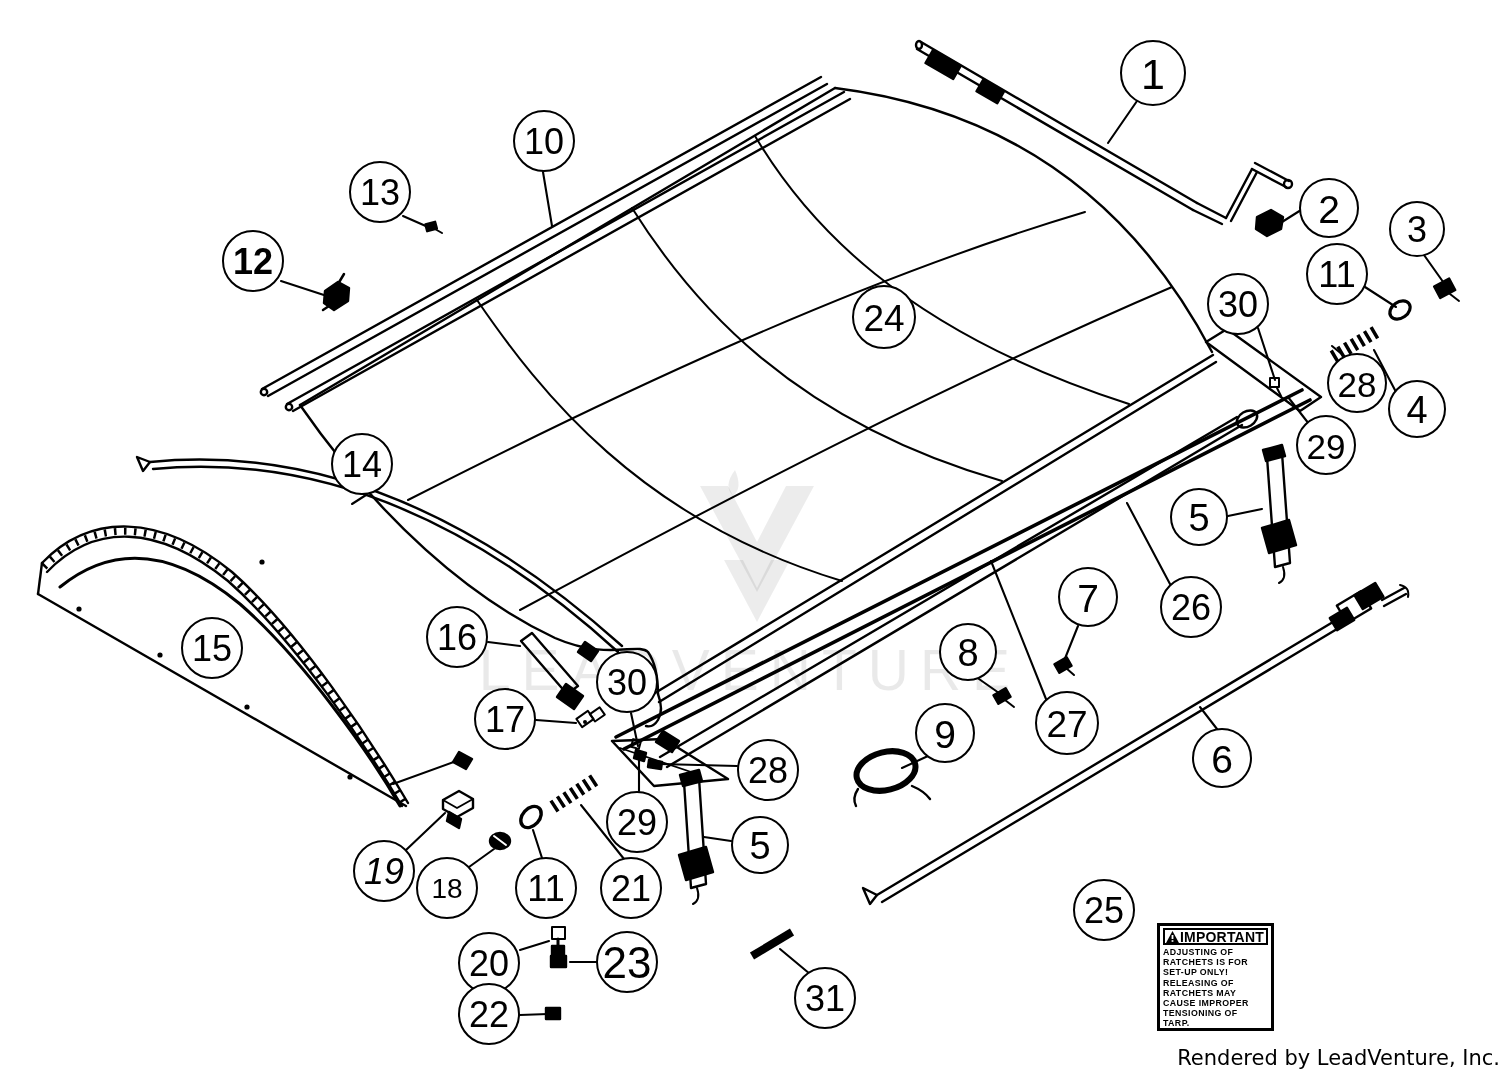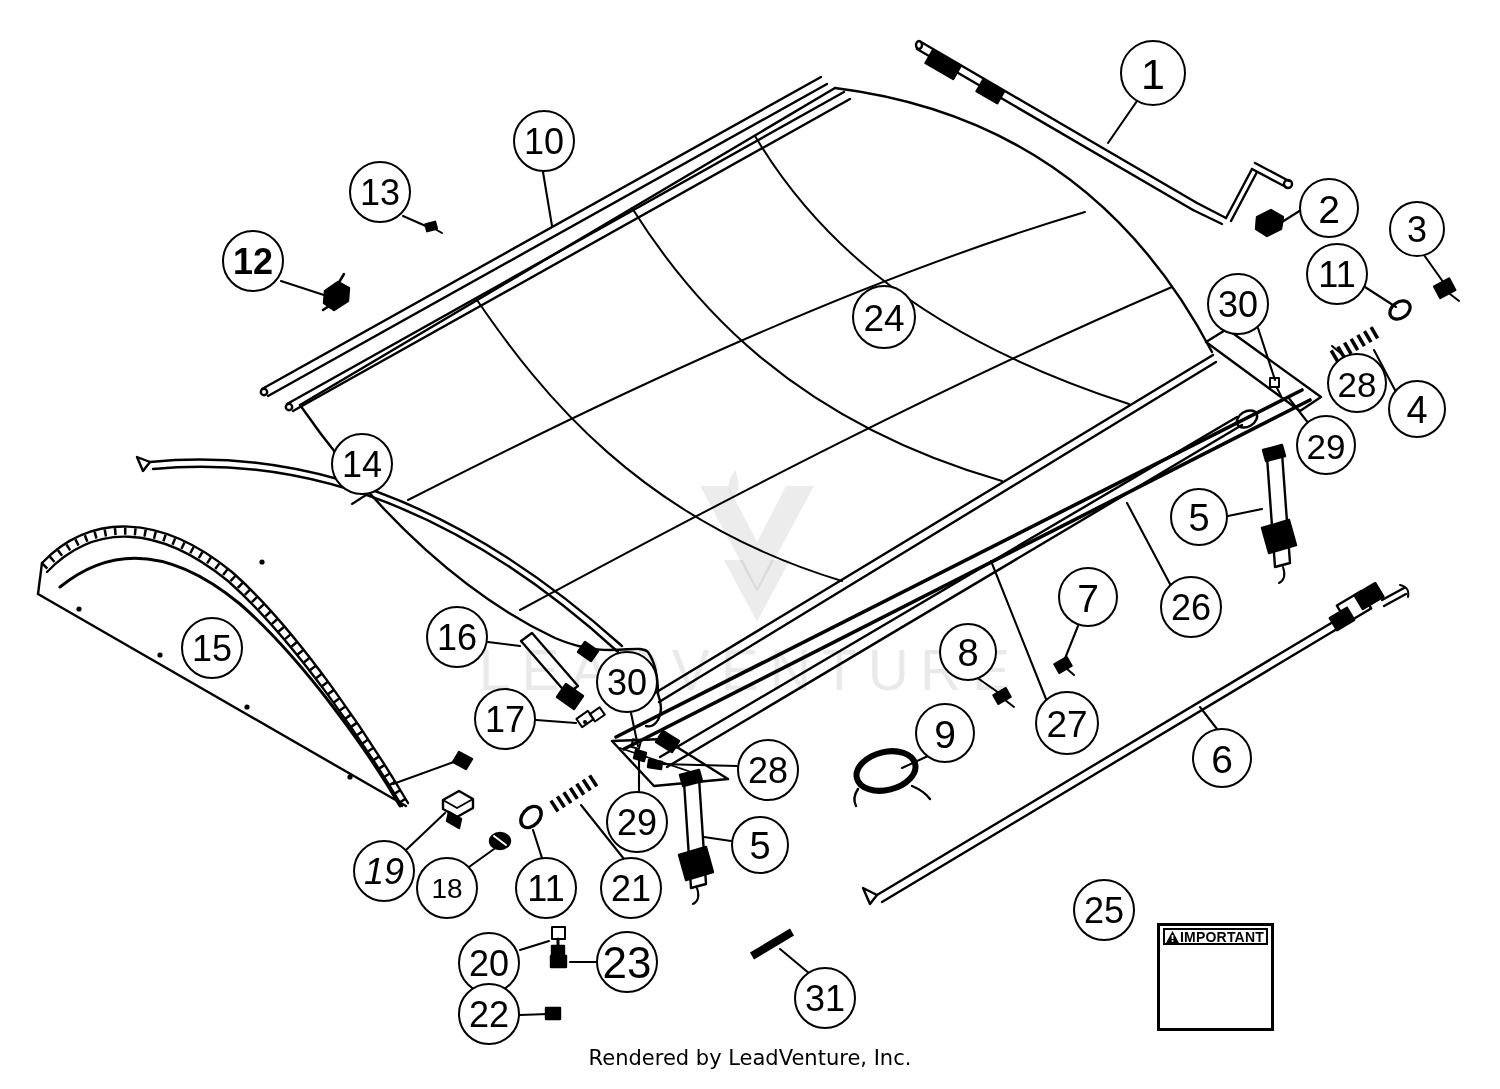--- a/index.html
+++ b/index.html
@@ -32,21 +32,21 @@
     gap:1px;padding:0 1px;height:17px;
   }
   .decal-title-text{font-weight:bold;font-size:14px;letter-spacing:0.2px;}
   .decal-body{margin-top:2px;}
   .decal-line{
     font-size:8.8px;font-weight:bold;line-height:10.2px;letter-spacing:0.4px;
     white-space:nowrap;
   }
   
   .caption{
-    position:absolute;left:0;top:1046px;width:100%;text-align:center;
+    position:absolute;left:0;top:1046px;width:100%;text-align:right;
     font-size:21px;font-family:"DejaVu Sans",sans-serif;color:#000;
   }
 </style>
 </head>
 <body>
 
 <div id="stage">
 
   <svg class="layer" width="1500" height="1089">
     <g fill="rgba(0,0,0,0.075)">
@@ -293,17 +293,27 @@
 
   <div class="decal">
     <div class="decal-title">
       <svg width="13" height="12">
         <path d="M6.5,0 L13,12 L0,12 Z" fill="#000"></path>
         <rect x="5.6" y="4" width="1.8" height="4" fill="#fff"></rect>
         <rect x="5.6" y="9.2" width="1.8" height="1.6" fill="#fff"></rect>
       </svg>
       <span class="decal-title-text">IMPORTANT</span>
     </div>
+    <div class="decal-body">
+      <div class="decal-line">ADJUSTING OF</div>
+      <div class="decal-line">RATCHETS IS FOR</div>
+      <div class="decal-line">SET-UP ONLY!</div>
+      <div class="decal-line">RELEASING OF</div>
+      <div class="decal-line">RATCHETS MAY</div>
+      <div class="decal-line">CAUSE IMPROPER</div>
+      <div class="decal-line">TENSIONING OF</div>
+      <div class="decal-line">TARP.</div>
+    </div>
   </div>
 
   <div class="caption">Rendered by LeadVenture, Inc.</div>
 
 </div>
 
 </body></html>

